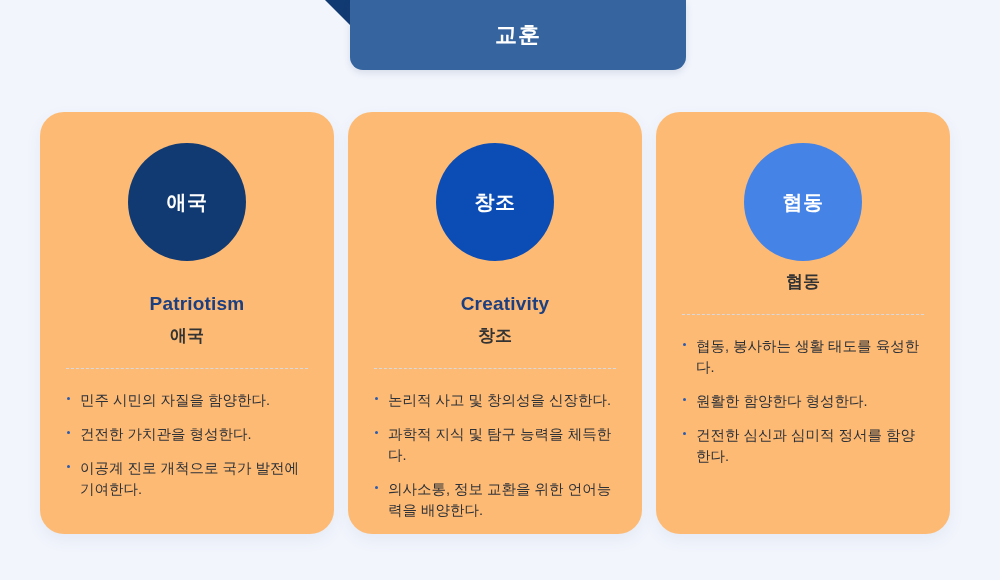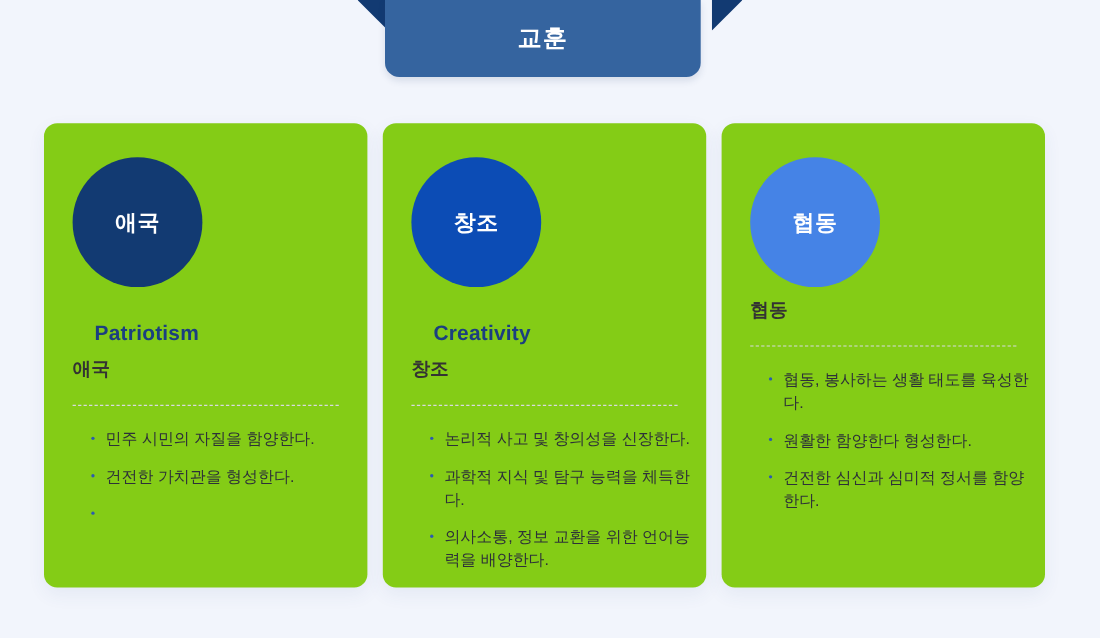--- a/index.html
+++ b/index.html
@@ -36,21 +36,21 @@
   }
   .ribbon-tail.right {
     left: 647px;
     background: #123a72;
     clip-path: polygon(0 0, 100% 0, 0 100%);
   }
   .ribbon {
     position: absolute;
     top: 0;
     left: 350px;
-    width: 287px;
+    width: 336px;
     height: 70px;
     background: #35649f;
     border-radius: 0 0 13px 13px;
     display: flex;
     align-items: center;
     justify-content: center;
     box-shadow: 0 3px 7px rgba(40, 60, 110, 0.13);
     font-family: Liberation Serif, serif;
   }
   .ribbon-title {
@@ -65,27 +65,28 @@
     position: absolute;
     top: 112px;
     left: 40px;
     width: 920px;
     display: flex;
     gap: 14px;
   }
   .card {
     width: 294px;
     height: 422px;
-    background: #84cc16;
-    border-radius: 12px;
+    background: #fdba74;
+    border-radius: 24px;
     box-shadow: 0 6px 16px rgba(60, 80, 140, 0.07);
     box-sizing: border-box;
     padding: 31px 26px 20px 26px;
     display: flex;
     flex-direction: column;
+    align-items: center;
   }
   .circle {
     width: 118px;
     height: 118px;
     border-radius: 50%;
     display: flex;
     align-items: center;
     justify-content: center;
     flex: 0 0 auto;
   }
@@ -165,20 +166,21 @@
       <li class="bullet">
         <span class="bullet-dot"></span>
         <span>민주 시민의 자질을 함양한다.</span>
       </li>
       <li class="bullet">
         <span class="bullet-dot"></span>
         <span>건전한 가치관을 형성한다.</span>
       </li>
       <li class="bullet">
         <span class="bullet-dot"></span>
+        <span>이공계 진로 개척으로 국가 발전에 기여한다.</span>
       </li>
     </ul>
   </div>
 
   <div class="card">
     <div class="circle" id="circle1" style="background: rgb(12, 76, 181);">
       <span class="circle-label">창조</span>
     </div>
     <div class="title-en">Creativity</div>
     <div class="title-ko">창조</div>

